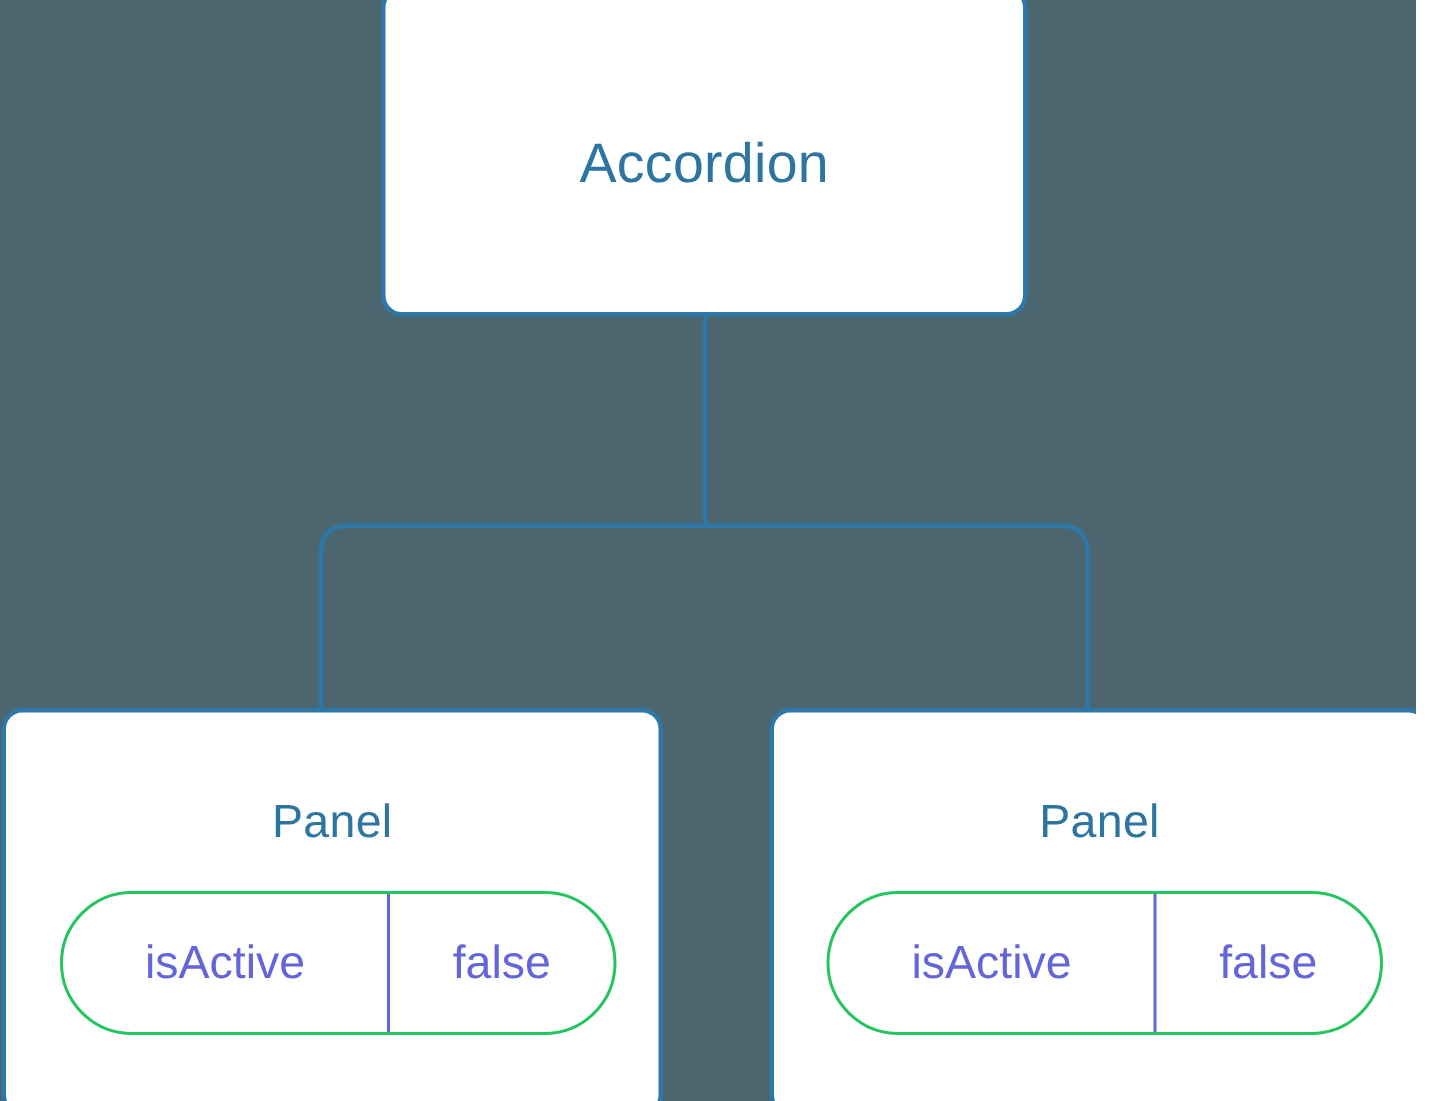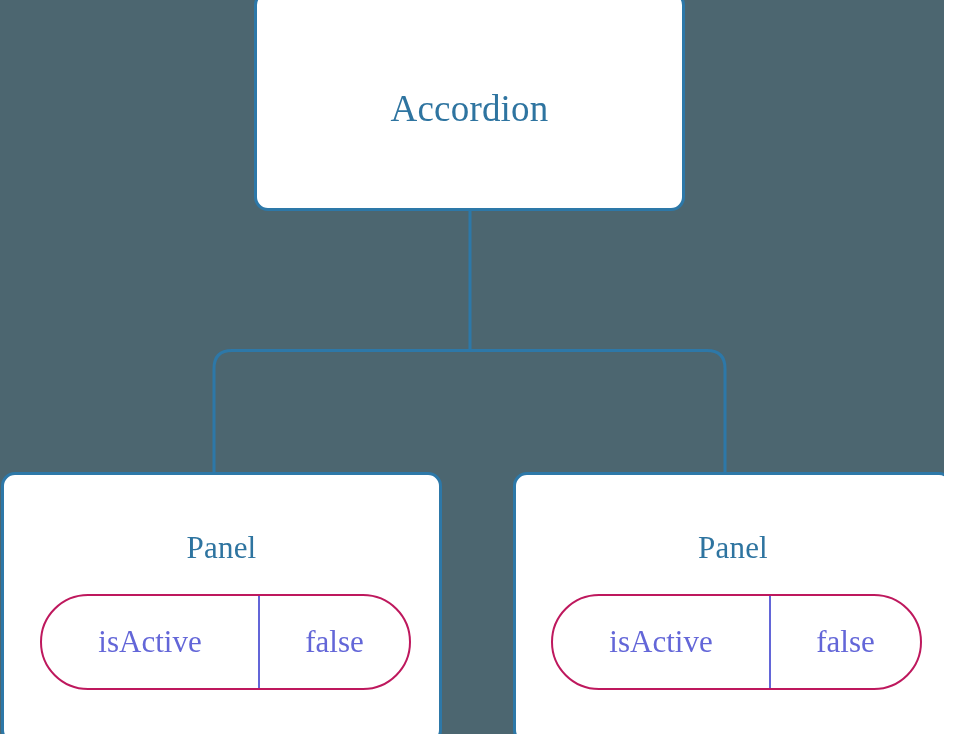--- a/index.html
+++ b/index.html
@@ -12,21 +12,20 @@
     height: 734px;
     overflow: hidden;
     font-family: "Liberation Sans", sans-serif;
   }
   #canvas {
     position: relative;
     width: 944px;
     height: 734px;
     background: #4c6670;
     overflow: hidden;
-    font-family: Liberation Serif, serif;
   }
 
   
   #edges {
     position: absolute;
     left: 0;
     top: 0;
     width: 954px;
     height: 734px;
     pointer-events: none;
@@ -84,21 +83,21 @@
     font-size: 31px;
     line-height: 38px;
   }
 
   
   .prop-pill {
     position: absolute;
     display: flex;
     align-items: stretch;
     height: 96px;
-    border: 2px solid #be185d;
+    border: 2px solid #22c55e;
     border-radius: 48px;
     background: #ffffff;
     box-sizing: border-box;
     overflow: hidden;
   }
 
   #pill-left {
     left: 36px;
     top: 119px;
     width: 371px;

